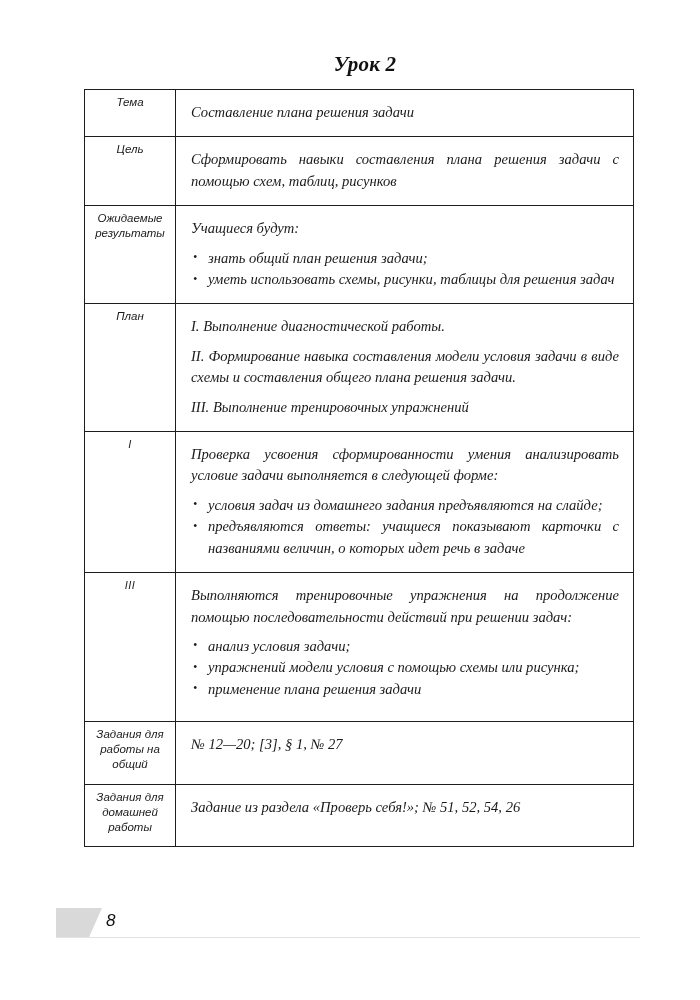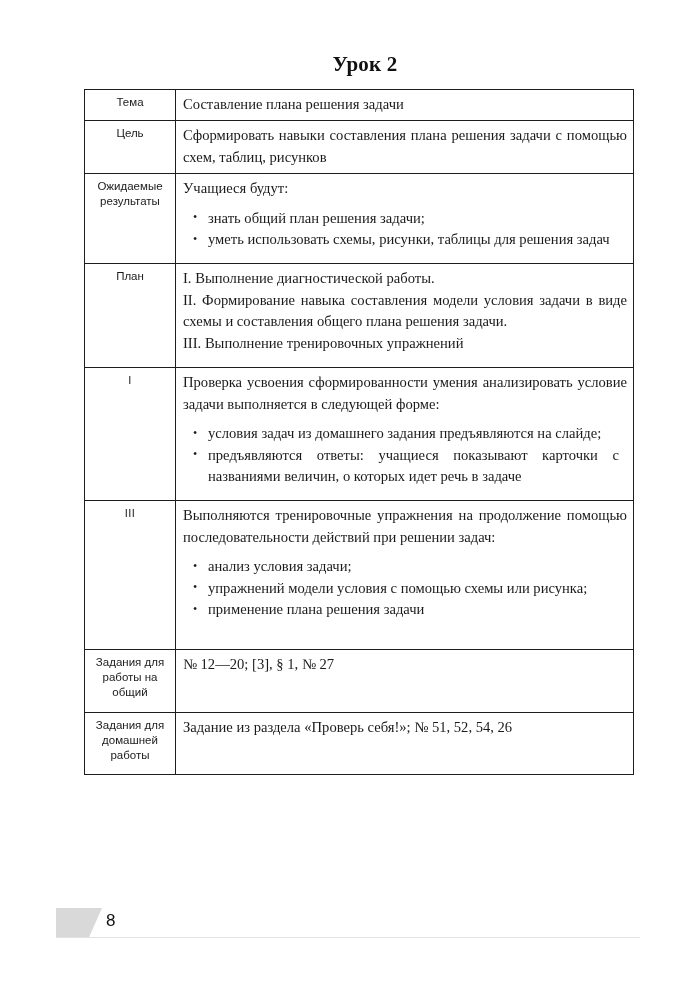--- a/index.html
+++ b/index.html
@@ -9,20 +9,21 @@
     background: #ffffff;
   }
   .page {
     position: relative;
     width: 700px;
     height: 1000px;
     background: #ffffff;
     overflow: hidden;
     font-family: "Liberation Serif", "DejaVu Serif", serif;
     color: #1a1a1a;
+    font-style: italic;
   }
 
   
   .page-title {
     position: absolute;
     top: 52px;
     left: 0;
     width: 700px;
     text-align: center;
     font-family: "Liberation Serif", "DejaVu Serif", serif;
@@ -70,21 +71,21 @@
     font-family: "Liberation Serif", "DejaVu Serif", serif;
     font-size: 14.6px;
     line-height: 21.4px;
     color: #1a1a1a;
     padding: 4px 6px 5px 7px;
     text-align: justify;
     text-justify: inter-word;
     hyphens: manual;
   }
   td.content-cell p {
-    margin: 0;
+    margin: 8px;
   }
   td.content-cell p.last-line,
   td.content-cell p.nojust {
     text-align: left;
   }
 
   
   ul.bullets {
     margin: 8px;
     padding: 0;

